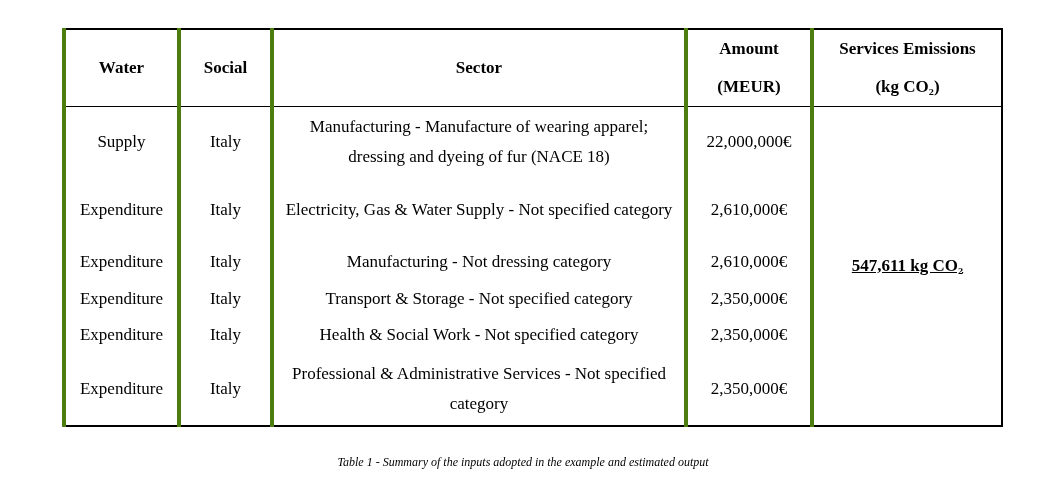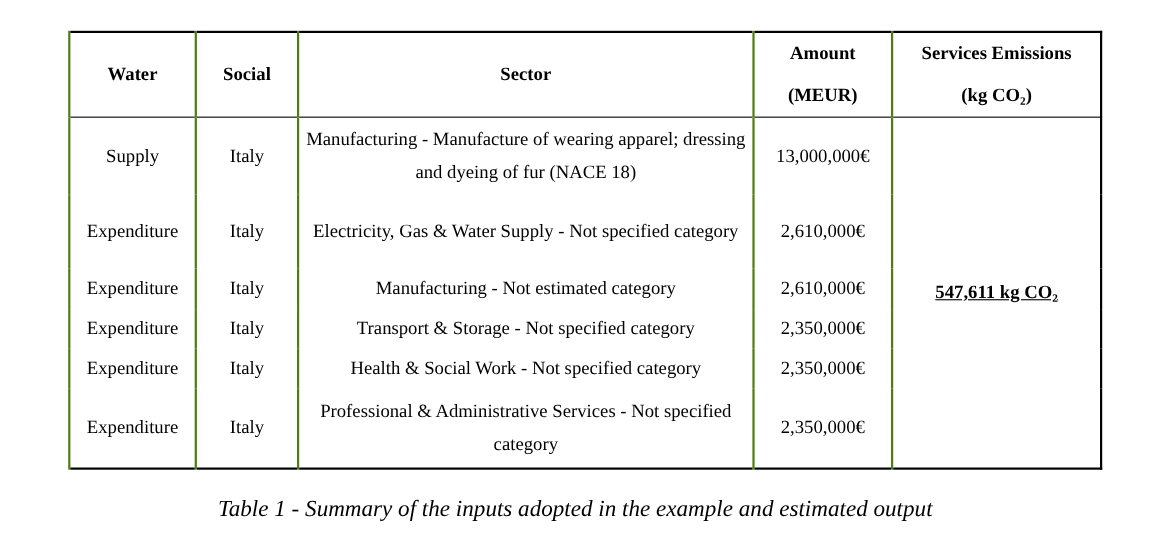--- a/index.html
+++ b/index.html
@@ -17,21 +17,21 @@
     position: absolute;
     left: 62px;
     top: 28px;
     width: 938px;
     border-collapse: collapse;
     table-layout: fixed;
     border: 2px solid #000;
   }
   .doc-table th,
   .doc-table td {
-    border-left: 2px solid #4d7c0f;
+    border-left: 4px solid #4d7c0f;
     border-right: 1px solid #000;
     border-top: none;
     border-bottom: none;
     text-align: center;
     vertical-align: middle;
     font-size: 17px;
     padding: 0 6px;
     overflow: hidden;
   }
   .doc-table thead th {
@@ -55,21 +55,21 @@
   tr.row-h37 { height: 37px; }
   tr.row-h36 { height: 36px; }
   tr.row-h73 { height: 73px; }
   .table-caption {
     position: absolute;
     top: 451px;
     left: 0;
     width: 100%;
     text-align: center;
     font-style: italic;
-    font-size: 21px;
+    font-size: 12px;
     line-height: 22px;
   }
 </style>
 </head>
 <body>
 
 <table class="doc-table">
   <colgroup>
     <col style="width:115px">
     <col style="width:93px">
@@ -86,33 +86,33 @@
 (MEUR)</th>
       <th>Services Emissions
 (kg CO₂)</th>
     </tr>
   </thead>
   <tbody>
     <tr class="row-h70">
       <td class="cell-type">Supply</td>
       <td class="cell-country">Italy</td>
       <td class="cell-sector">Manufacturing - Manufacture of wearing apparel; dressing and dyeing of fur (NACE 18)</td>
-      <td class="cell-amount">13,000,000€</td>
+      <td class="cell-amount">22,000,000€</td>
       <td class="cell-emissions" rowspan="6">547,611 kg CO₂</td>
     </tr>
     <tr class="row-h67">
       <td class="cell-type">Expenditure</td>
       <td class="cell-country">Italy</td>
       <td class="cell-sector">Electricity, Gas &amp; Water Supply - Not specified category</td>
       <td class="cell-amount">2,610,000€</td>
     </tr>
     <tr class="row-h37">
       <td class="cell-type">Expenditure</td>
       <td class="cell-country">Italy</td>
-      <td class="cell-sector">Manufacturing - Not estimated category</td>
+      <td class="cell-sector">Manufacturing - Not dressing category</td>
       <td class="cell-amount">2,610,000€</td>
     </tr>
     <tr class="row-h36">
       <td class="cell-type">Expenditure</td>
       <td class="cell-country">Italy</td>
       <td class="cell-sector">Transport &amp; Storage - Not specified category</td>
       <td class="cell-amount">2,350,000€</td>
     </tr>
     <tr class="row-h36">
       <td class="cell-type">Expenditure</td>

